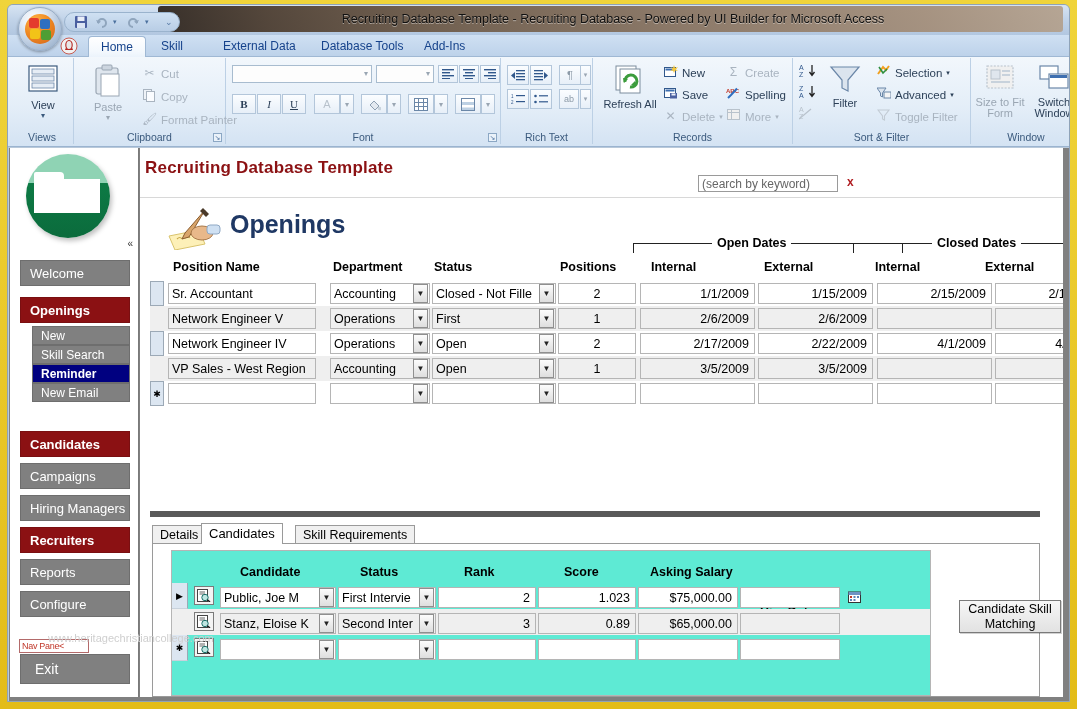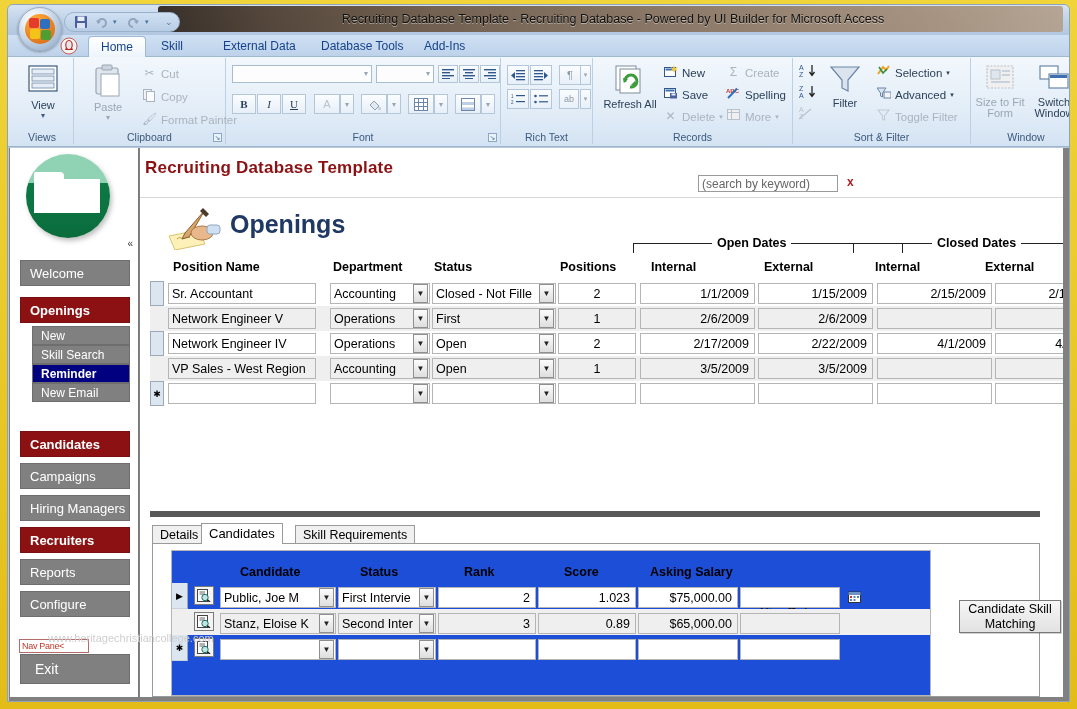--- a/index.html
+++ b/index.html
@@ -251,21 +251,21 @@
   .ftab.sel{
     top:0; height:21px; line-height:20px; background:#ffffff; z-index:3;
     font-size:13px;
   }
   #tabpane{
     position:absolute; left:12px; top:395px; width:888px; height:154px;
     border:1px solid #9a9a9a; border-top:1px solid #9a9a9a; background:#ffffff;
   }
   #subform{
     position:absolute; left:18px; top:6px; width:760px; height:146px;
-    border:1px solid #b5b5b5; background:#1d4ed8;
+    border:1px solid #b5b5b5; background:#5eead4;
   }
   .subhdr{ position:absolute; font-size:12.5px; font-weight:bold; color:#000; }
   .subrow{ position:absolute; left:0; height:26px; width:758px; }
   .subrow.alt{ background:#efefef; }
   .subsel{
     position:absolute; left:0; width:16px; height:26px; background:#dce6f1;
     border-right:1px solid #9ca9b6; border-bottom:1px solid #c8d2dc;
     display:flex;align-items:center;justify-content:center; font-size:9px;
   }
   .lookupbtn{

